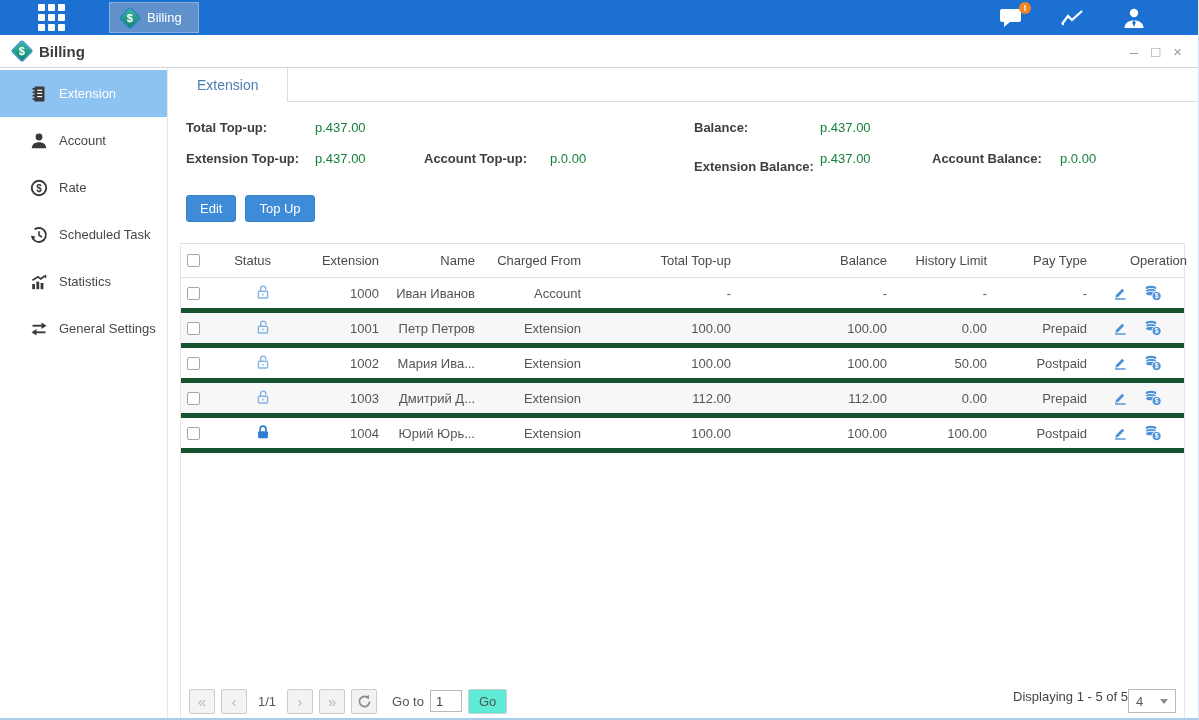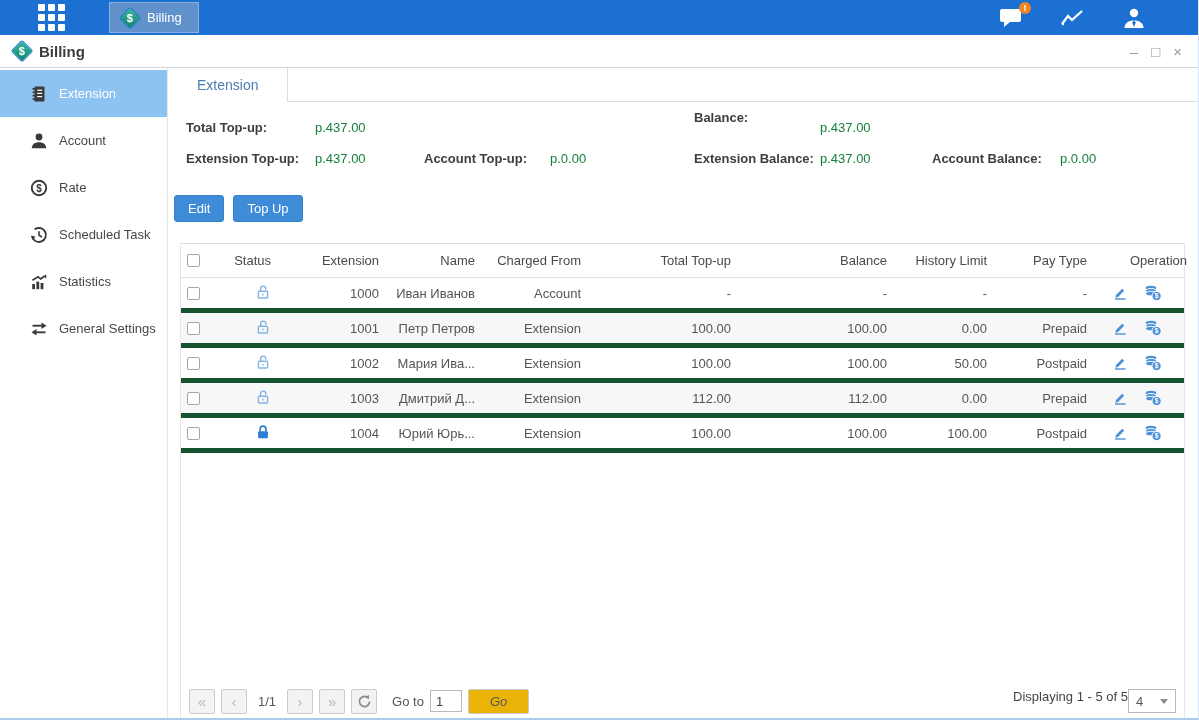--- a/index.html
+++ b/index.html
@@ -38,21 +38,21 @@
 
   .content { flex:1; display:flex; flex-direction:column; background:#fff; min-width:0; }
   .tabstrip { height:34px; border-bottom:1px solid #dcdcdc; display:flex; flex-shrink:0; }
   .tab { padding:0 29px; background:#fff; border-right:1px solid #dcdcdc; margin-bottom:-1px; border-bottom:1px solid #fff;
          display:flex; align-items:center; color:#4a7db5; font-size:14px; cursor:pointer; }
 
   .summary { position:relative; height:80px; flex-shrink:0; }
   .sum-label { position:absolute; font-size:13px; font-weight:bold; color:#3e3e3e; white-space:nowrap; }
   .sum-value { position:absolute; font-size:13px; color:#15803d; white-space:nowrap; }
 
-  .btn-row { margin:13px 0 0 6px; display:flex; gap:9px; flex-shrink:0; }
+  .btn-row { margin:13px 0 0 18px; display:flex; gap:9px; flex-shrink:0; }
   .btn { height:27px; padding:0 13px; background:#3e8cd8; border:1px solid #3781c8; border-radius:3px;
          color:#fff; font-size:13px; display:flex; align-items:center; cursor:pointer; }
 
   
   .grid-panel { flex:1; margin:21px 13px 0 12px; border-left:1px solid #e5e5e5; border-right:1px solid #e5e5e5;
                 display:flex; flex-direction:column; min-height:0; }
   .thead, .trow { display:grid; grid-template-columns:24px 66px 108px 96px 106px 150px 156px 100px 100px 100px; align-items:center; }
   .thead { height:35px; border-top:1px solid #dcdfe3; border-bottom:1px solid #dcdfe3; color:#4a4a4a; font-size:13px; flex-shrink:0; }
   .trow { height:35px; border-bottom:5px solid #14532d; font-size:13px; color:#555; }
   .trow.alt { background:#f7f7f7; }
@@ -64,22 +64,22 @@
   .tbody-space { flex:1; }
 
   
   .pager { height:34px; display:flex; align-items:center; justify-content:space-between; padding:0 8px 0 8px; flex-shrink:0; }
   .pager-left { display:flex; align-items:center; gap:6px; }
   .pgbtn { width:26px; height:25px; border:1px solid #ccc; background:#f3f3f3; border-radius:2px;
            display:flex; align-items:center; justify-content:center; color:#b9b9b9; font-size:15px; cursor:pointer; }
   .pgind { color:#555; font-size:13px; margin:0 5px; }
   .goto-label { color:#555; font-size:13px; margin-left:9px; }
   .goto-input { width:32px; height:22px; border:1px solid #b9b9b9; font-size:13px; padding:0 5px; color:#444; font-family:"Liberation Sans",sans-serif; }
-  .gobtn { height:25px; padding:0 21px; border:1px solid #ccc; background:#eab308; border-radius:2px;
-           color:#555; font-size:13px; display:flex; align-items:center; cursor:pointer;font-style:italic; }
+  .gobtn { height:25px; padding:0 10px; border:1px solid #ccc; background:#5eead4; border-radius:2px;
+           color:#555; font-size:13px; display:flex; align-items:center; cursor:pointer; }
   .pager-right { display:flex; align-items:flex-start; }
   .displaying { color:#444; font-size:13px; }
   .pagesize { width:48px; height:24px; border:1px solid #bbb; background:#fff; display:flex; align-items:center;
               justify-content:space-between; padding:0 7px; color:#555; font-size:13px; cursor:pointer; }
   .caret { width:0; height:0; border-left:4px solid transparent; border-right:4px solid transparent; border-top:5px solid #8a8a8a; }
 </style>
 </head>
 <body>
 
 <div class="screen">
@@ -212,27 +212,27 @@
       </div>
 
     <div class="content">
       <div class="tabstrip">
         <div class="tab">Extension</div>
       </div>
 
       <div class="summary">
         <span class="sum-label" style="left:18px;  top:18px;">Total Top-up:</span>
         <span class="sum-value" style="left:147px; top:18px;">p.437.00</span>
-        <span class="sum-label" style="left:526px; top:8px;">Balance:</span>
+        <span class="sum-label" style="left:526px; top:18px;">Balance:</span>
         <span class="sum-value" style="left:652px; top:18px;">p.437.00</span>
         <span class="sum-label" style="left:18px;  top:49px;">Extension Top-up:</span>
         <span class="sum-value" style="left:147px; top:49px;">p.437.00</span>
         <span class="sum-label" style="left:256px; top:49px;">Account Top-up:</span>
         <span class="sum-value" style="left:382px; top:49px;">p.0.00</span>
-        <span class="sum-label" style="left:526px; top:49px;">Extension Balance:</span>
+        <span class="sum-label" style="left:526px; top:57px;">Extension Balance:</span>
         <span class="sum-value" style="left:652px; top:49px;">p.437.00</span>
         <span class="sum-label" style="left:764px; top:49px;">Account Balance:</span>
         <span class="sum-value" style="left:892px; top:49px;">p.0.00</span>
       </div>
 
       <div class="btn-row">
         <div class="btn">Edit</div>
         <div class="btn">Top Up</div>
       </div>
 

